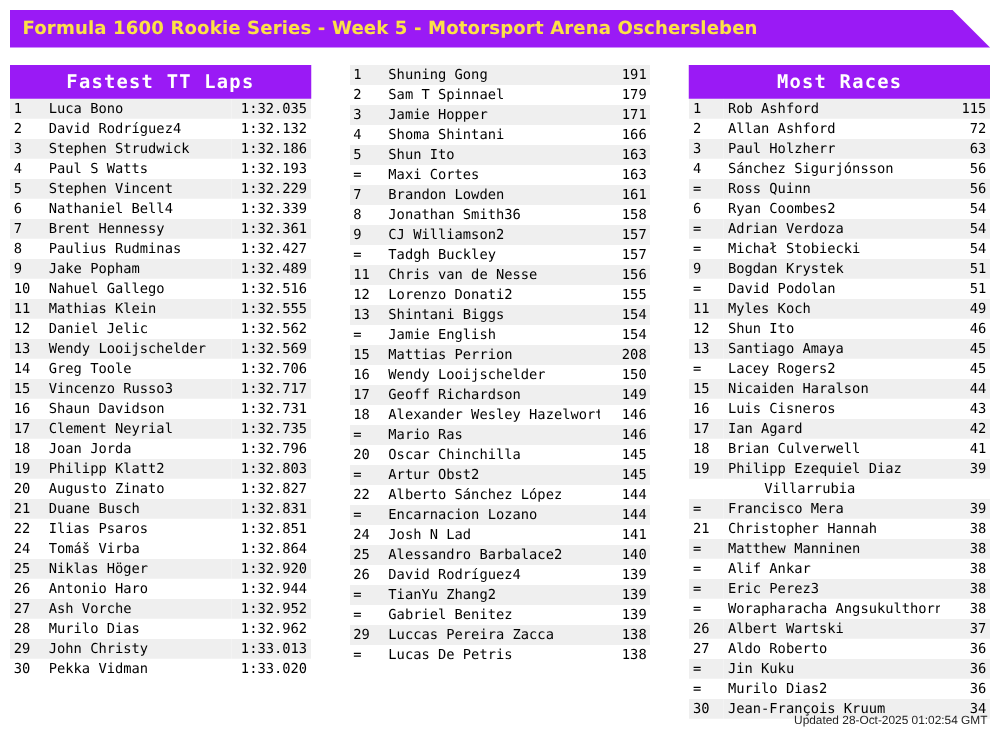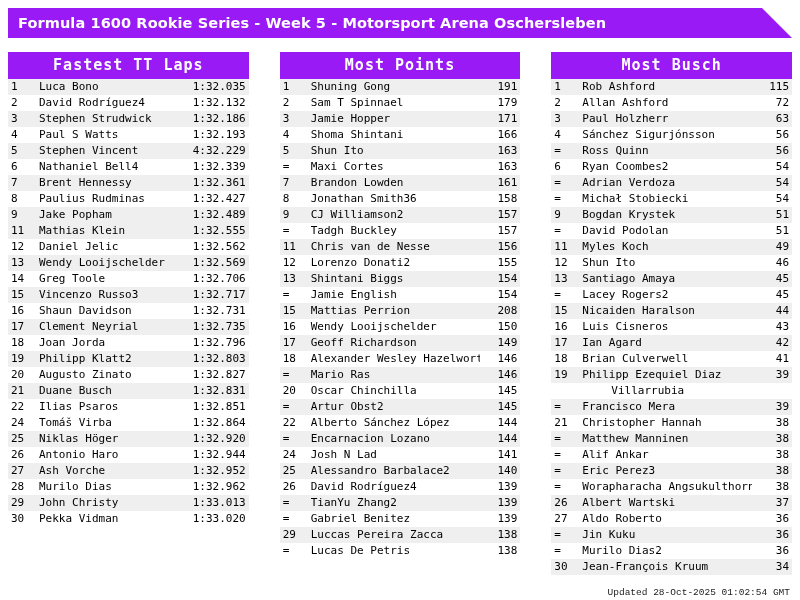--- a/index.html
+++ b/index.html
@@ -19,21 +19,21 @@
     height: 600px;
     position: relative;
     box-sizing: border-box;
     padding: 8px 8px 0 8px;
   }
   
   .titlebar {
     position: relative;
     height: 30px;
     background: #9A1AF5;
-    color: #ffffff;
+    color: #fde047;
     display: flex;
     align-items: center;
     padding-left: 10px;
     box-sizing: border-box;
     font-family: "DejaVu Sans", sans-serif;
     font-size: 14.5px;
     font-weight: bold;
     letter-spacing: 0.1px;
     margin: 0 0 0 0;
     width: 784px;
@@ -107,22 +107,22 @@
     width: 34px;
   }
   td.name.cont {
     padding-left: 32px;
     margin-top: 22px;
   }
   
   .footer {
     position: absolute;
     right: 10px;
-    bottom: 2px;
-    font-family: Liberation Mono, monospace;
+    bottom: 18px;
+    font-family: Liberation Sans, sans-serif;
     font-size: 9.5px;
     color: #222222;
   }
 </style>
 </head>
 <body>
 
 <div class="page">
 
   <div class="titlebar">
@@ -152,21 +152,21 @@
               <td class="val">1:32.186</td>
             </tr>
             <tr class="even">
               <td class="pos">4</td>
               <td class="name">Paul S Watts</td>
               <td class="val">1:32.193</td>
             </tr>
             <tr class="odd">
               <td class="pos">5</td>
               <td class="name">Stephen Vincent</td>
-              <td class="val">4:32.229</td>
+              <td class="val">1:32.229</td>
             </tr>
             <tr class="even">
               <td class="pos">6</td>
               <td class="name">Nathaniel Bell4</td>
               <td class="val">1:32.339</td>
             </tr>
             <tr class="odd">
               <td class="pos">7</td>
               <td class="name">Brent Hennessy</td>
               <td class="val">1:32.361</td>
@@ -174,20 +174,25 @@
             <tr class="even">
               <td class="pos">8</td>
               <td class="name">Paulius Rudminas</td>
               <td class="val">1:32.427</td>
             </tr>
             <tr class="odd">
               <td class="pos">9</td>
               <td class="name">Jake Popham</td>
               <td class="val">1:32.489</td>
             </tr>
+            <tr class="even">
+              <td class="pos">10</td>
+              <td class="name">Nahuel Gallego</td>
+              <td class="val">1:32.516</td>
+            </tr>
             <tr class="odd">
               <td class="pos">11</td>
               <td class="name">Mathias Klein</td>
               <td class="val">1:32.555</td>
             </tr>
             <tr class="even">
               <td class="pos">12</td>
               <td class="name">Daniel Jelic</td>
               <td class="val">1:32.562</td>
             </tr>
@@ -274,21 +279,20 @@
             <tr class="even">
               <td class="pos">30</td>
               <td class="name">Pekka Vidman</td>
               <td class="val">1:33.020</td>
             </tr>
           </tbody>
       </table>
     </div>
 
     <div class="col">
-      <div class="col-header">Most Points</div>
       <table class="standings">
         <tbody>
             <tr class="odd">
               <td class="pos">1</td>
               <td class="name">Shuning Gong</td>
               <td class="val short">191</td>
             </tr>
             <tr class="even">
               <td class="pos">2</td>
               <td class="name">Sam T Spinnael</td>
@@ -432,21 +436,21 @@
             <tr class="even">
               <td class="pos">=</td>
               <td class="name">Lucas De Petris</td>
               <td class="val short">138</td>
             </tr>
           </tbody>
       </table>
     </div>
 
     <div class="col">
-      <div class="col-header">Most Busch</div>
+      <div class="col-header">Most Races</div>
       <table class="standings">
         <tbody>
             <tr class="odd">
               <td class="pos">1</td>
               <td class="name">Rob Ashford</td>
               <td class="val short">115</td>
             </tr>
             <tr class="even">
               <td class="pos">2</td>
               <td class="name">Allan Ashford</td>

